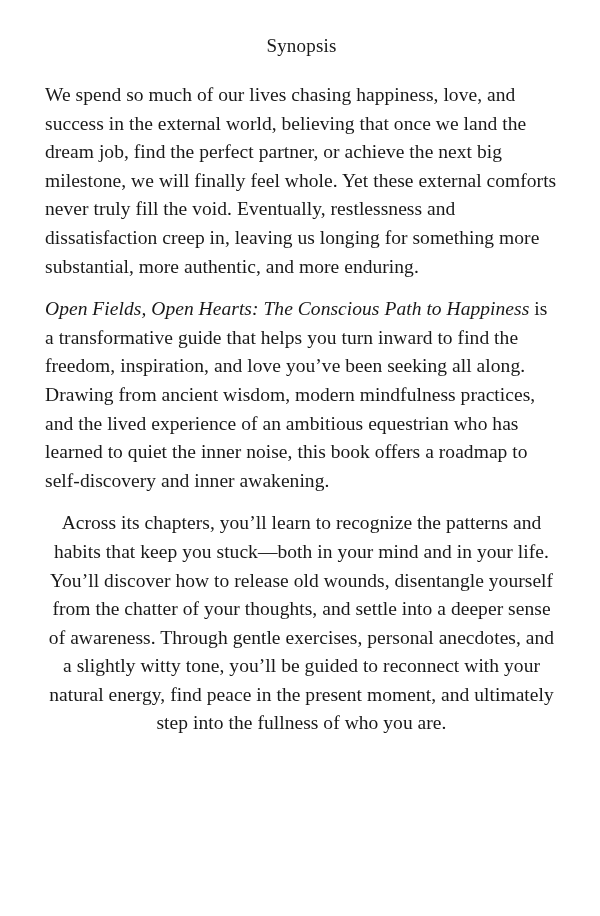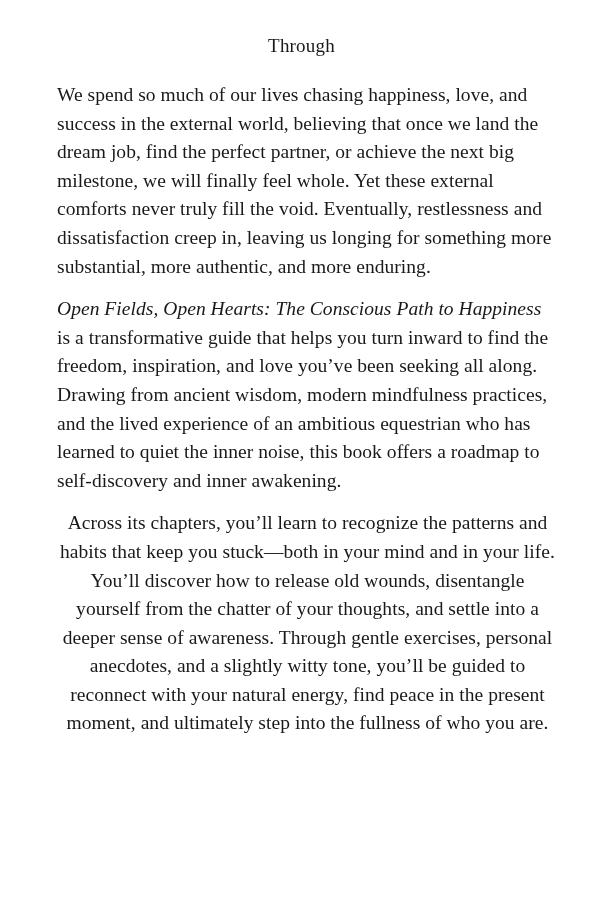--- a/index.html
+++ b/index.html
@@ -24,42 +24,41 @@
   .title {
     font-size: 19px;
     font-weight: 400;
     line-height: 25px;
     text-align: center;
     margin: 0;
     letter-spacing: 0.2px;
   }
   .body-text {
     margin-top: 23px;
-    margin-left: 12px;
   }
   .para {
     font-size: 19.5px;
     line-height: 28.6px;
     margin: 0 0 14px 0;
     text-align: left;
     letter-spacing: 0.05px;
   }
   .para:last-child {
     margin-bottom: 0;
     text-align: center;
   }
   .book-title {
     font-style: italic;
   }
 </style>
 </head>
 <body>
 
 <div class="page">
-  <h1 class="title">Through</h1>
+  <h1 class="title">Synopsis</h1>
 
   <div class="body-text">
     <p class="para">We spend so much of our lives chasing happiness, love, and success in the external world, believing that once we land the dream job, find the perfect partner, or achieve the next big milestone, we will finally feel whole. Yet these external comforts never truly fill the void. Eventually, restlessness and dissatisfaction creep in, leaving us longing for something more substantial, more authentic, and more enduring.</p>
 
     <p class="para"><em class="book-title">Open Fields, Open Hearts: The Conscious Path to Happiness</em><span> is a transformative guide that helps you turn inward to find the freedom, inspiration, and love you’ve been seeking all along. Drawing from ancient wisdom, modern mindfulness practices, and the lived experience of an ambitious equestrian who has learned to quiet the inner noise, this book offers a roadmap to self-discovery and inner awakening.</span></p>
 
     <p class="para">Across its chapters, you’ll learn to recognize the patterns and habits that keep you stuck—both in your mind and in your life. You’ll discover how to release old wounds, disentangle yourself from the chatter of your thoughts, and settle into a deeper sense of awareness. Through gentle exercises, personal anecdotes, and a slightly witty tone, you’ll be guided to reconnect with your natural energy, find peace in the present moment, and ultimately step into the fullness of who you are.</p>
   </div>
 </div>
 

